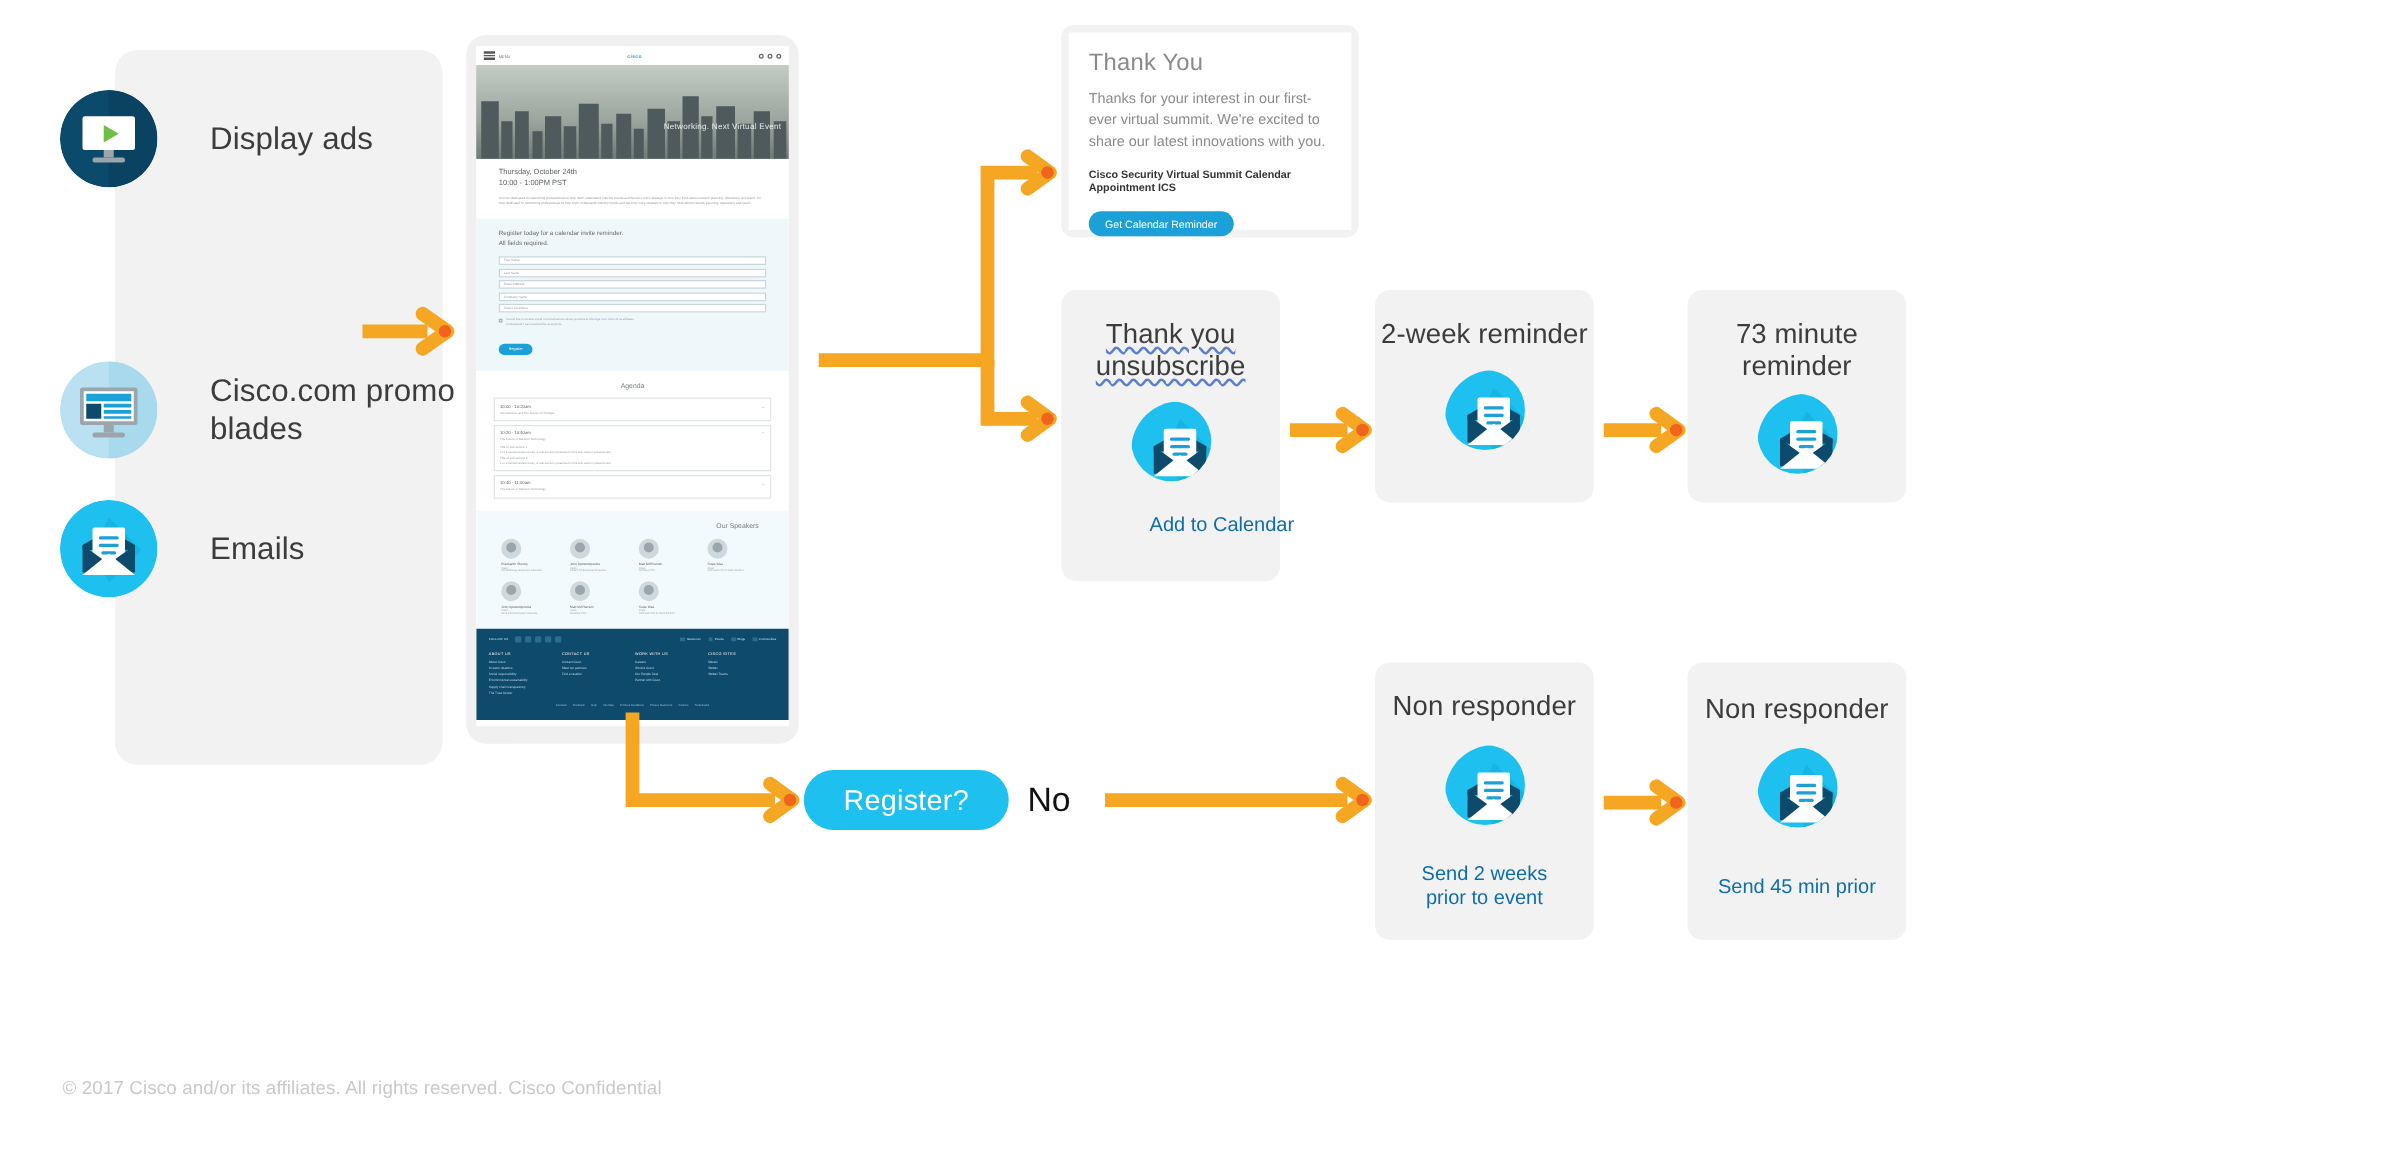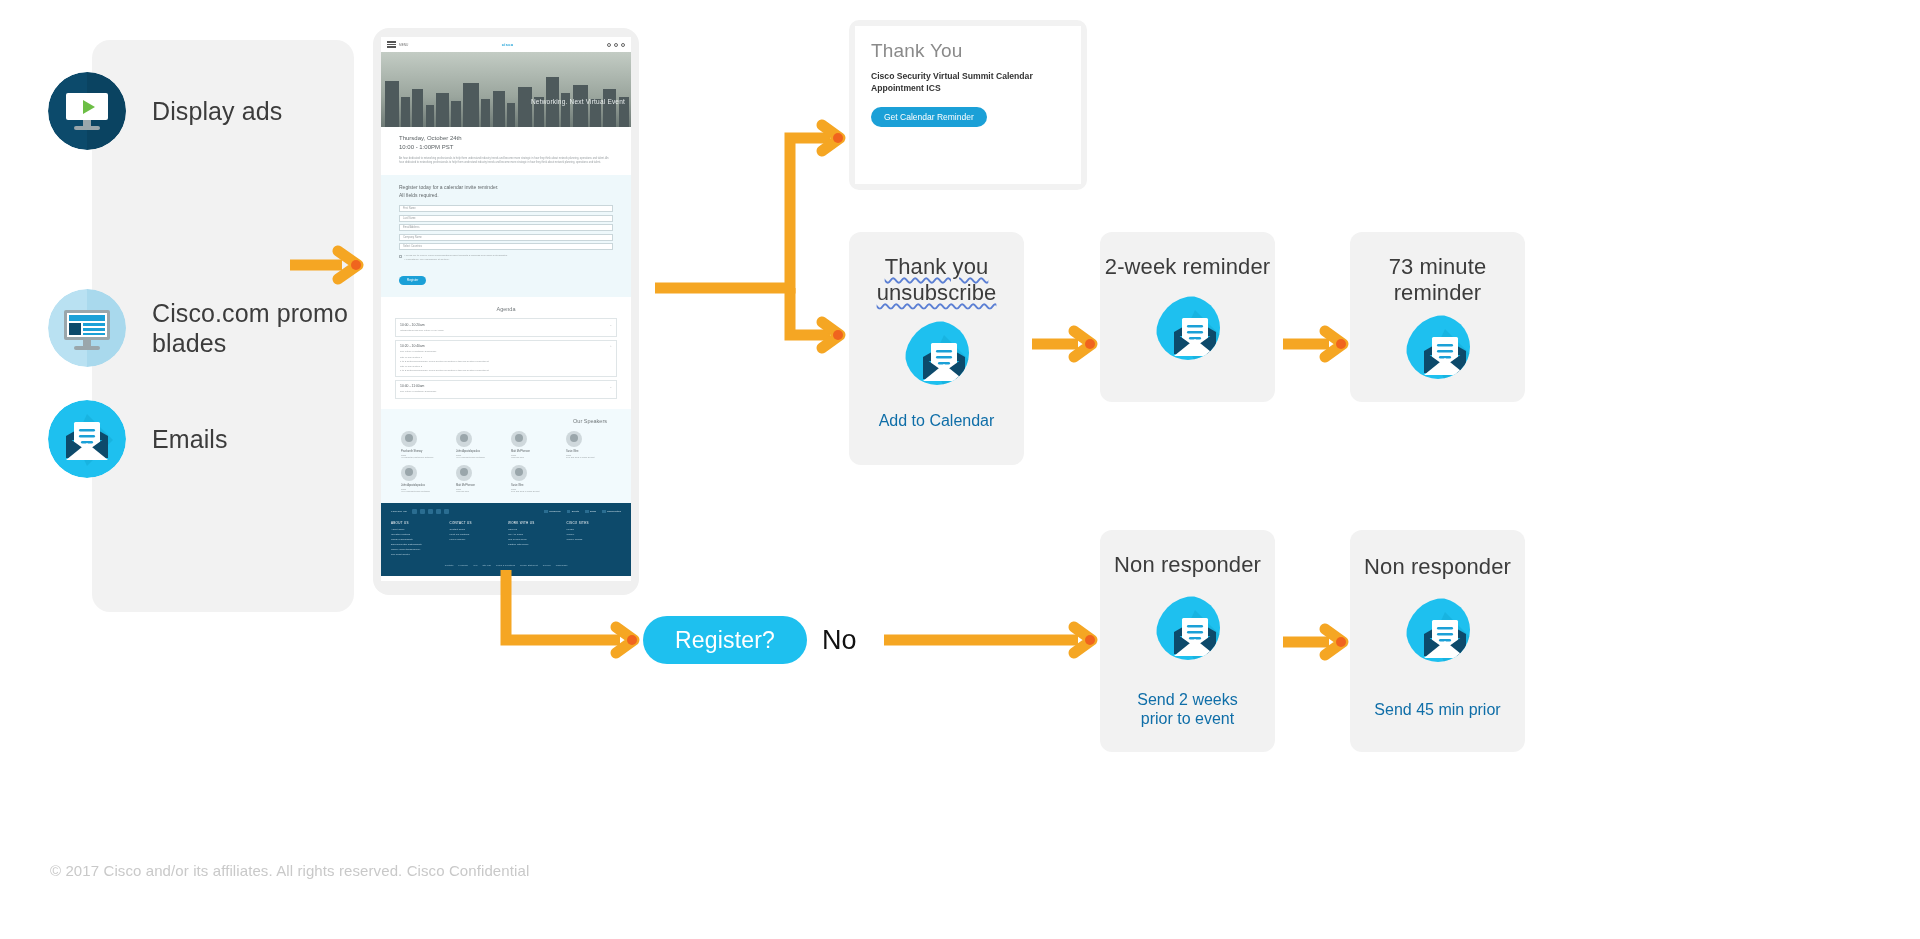--- a/index.html
+++ b/index.html
@@ -9,21 +9,21 @@
     font-family: "Liberation Sans", sans-serif;
     overflow: hidden;
   }
   #stage { position: relative; width: 1920px; height: 939px; }
 
   
   .panel { position: absolute; background: #f2f2f2; border-radius: 14px; }
 
   
   #channel-panel { left: 92px; top: 40px; width: 262px; height: 572px; border-radius: 18px; }
-  .channel-row { position: absolute; left: 48px; display: flex; align-items: center; gap: 26px; }
+  .channel-row { position: absolute; left: 48px; display: flex; align-items: center; gap: 42px; }
   .channel-label {
     font-size: 25px; color: #3c3c3c; line-height: 1.22;
     white-space: pre-line; letter-spacing: .1px;
   }
 
   
   .circ { position: relative; width: 78px; height: 78px; border-radius: 50%; flex: none; overflow: hidden; }
   .circ svg { position: absolute; left: 0; top: 0; width: 78px; height: 78px; }
 
   
@@ -450,20 +450,21 @@
 
   <svg class="arrow-svg" style="left:1283px; top:620px; width:72px; height:44px;" viewBox="0 0 72 44">
     <line x1="0" y1="22" x2="46" y2="22" stroke="#f5a623" stroke-width="11"></line>
     <path d="M42 9 L60 22 L42 35" fill="none" stroke="#f5a623" stroke-width="11" stroke-linecap="round" stroke-linejoin="round"></path>
     <circle cx="58" cy="22" r="5" fill="#f0641e"></circle>
   </svg>
 
   <div id="thankyou-card">
     <div id="thankyou-inner">
       <div id="ty-title">Thank You</div>
+      <div id="ty-body">Thanks for your interest in our first-ever virtual summit. We're excited to share our latest innovations with you.</div>
       <div id="ty-sub">Cisco Security Virtual Summit Calendar Appointment ICS</div>
       <div id="ty-btn">Get Calendar Reminder</div>
     </div>
   </div>
 
   <div class="flow-card" style="left:849px; top:232px; width:175px; height:233px; padding-top:22px;">
     <div class="flow-title">
       <span class="sp-underline">Thank you</span><br>
       <span class="sp-underline">unsubscribe</span>
     </div>
@@ -474,21 +475,21 @@
         <path d="M18 36l21-12 21 12v4H18z" fill="#0d4a6b"></path>
         <rect x="26" y="22" width="26" height="32" rx="1.5" fill="#ffffff"></rect>
         <rect x="31" y="29" width="16" height="2.6" rx="1.3" fill="#1ba0d7"></rect>
         <rect x="31" y="35" width="16" height="2.6" rx="1.3" fill="#1ba0d7"></rect>
         <rect x="33" y="41" width="12" height="2.6" rx="1.3" fill="#1ba0d7"></rect>
         <path d="M18 36l21 15 21-15v22H18z" fill="#0d4a6b"></path>
         <path d="M18 60l21-17 21 17z" fill="#ffffff"></path>
       </svg>
     </div>
   </div>
-  <div class="flow-caption" style="left:849px; top:411px; width:175px;">Add to Calendar</div>
+  <div class="flow-caption" style="left:890px; top:411px; width:175px;">Add to Calendar</div>
 
   <div class="flow-card" style="left:1100px; top:232px; width:175px; height:170px; padding-top:22px;">
     <div class="flow-title">2-week reminder</div>
     <div class="circ" style="width:64px;height:64px;margin-top:16px">
       <svg viewBox="0 0 78 78">
         <circle cx="39" cy="39" r="39" fill="#1ec0ef"></circle>
         <path d="M39 14l26 26-26 26-12-26z" fill="#12a6d0" opacity=".45"></path>
         <path d="M18 36l21-12 21 12v4H18z" fill="#0d4a6b"></path>
         <rect x="26" y="22" width="26" height="32" rx="1.5" fill="#ffffff"></rect>
         <rect x="31" y="29" width="16" height="2.6" rx="1.3" fill="#1ba0d7"></rect>

